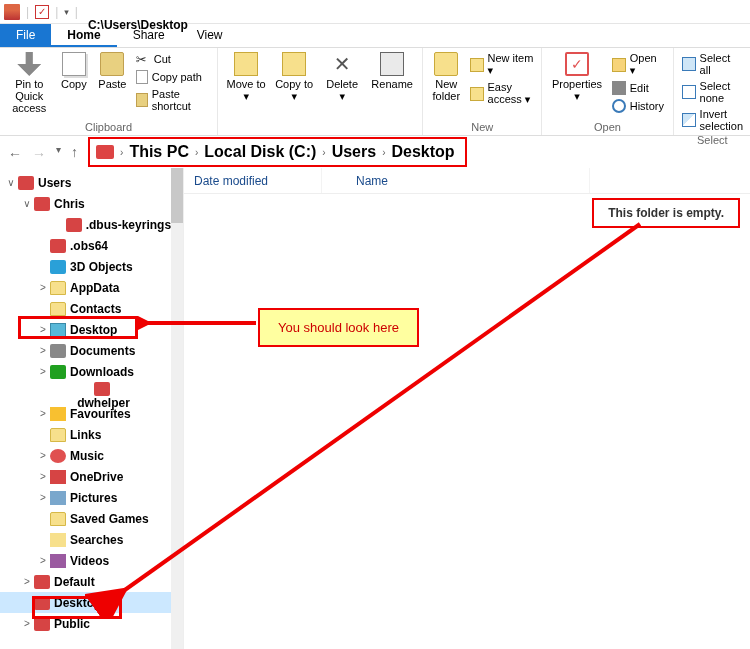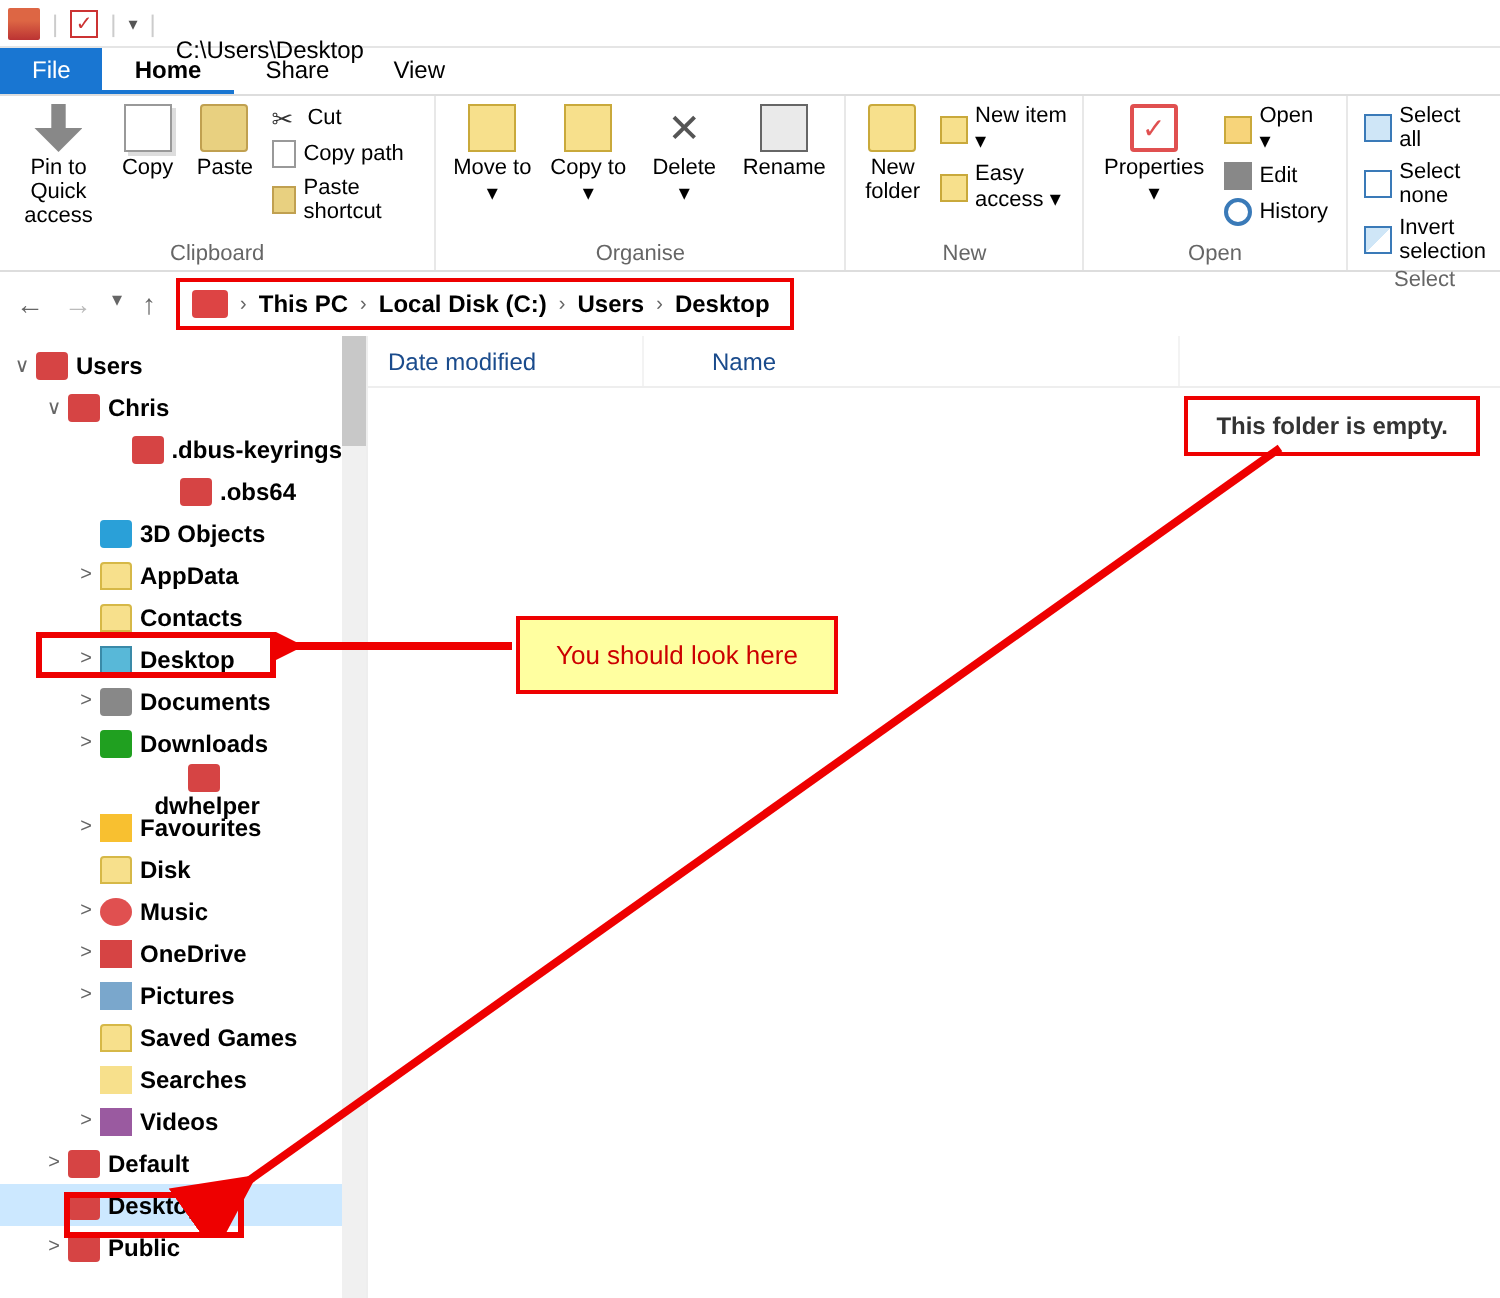--- a/index.html
+++ b/index.html
@@ -5,21 +5,21 @@
 * { margin: 0; padding: 0; box-sizing: border-box; font-family: "Segoe UI", Tahoma, sans-serif; }
 body { background: #fff; width: 750px; height: 649px; position: relative; overflow: hidden; font-size: 12px; }
 
 
 .titlebar { height: 24px; display: flex; align-items: center; background: #fff; border-bottom: 1px solid #e5e5e5; }
 .titlebar .qat { display: flex; align-items: center; gap: 6px; padding: 0 4px; }
 .titlebar .app-icon { width: 16px; height: 16px; background: linear-gradient(#d64 40%, #b33); border-radius: 1px; }
 .titlebar .check-icon { width: 14px; height: 14px; border: 1px solid #c33; display: flex; align-items: center; justify-content: center; color: #c33; font-size: 10px; }
 .titlebar .dropdown-caret { color: #555; font-size: 9px; }
 .titlebar .sep { color: #ccc; }
-.titlebar .path { font-weight: normal; padding-left: 6px; margin-top: 27px; }
+.titlebar .path { font-weight: bold; padding-left: 6px; margin-top: 27px; }
 
 
 .tabs { height: 24px; display: flex; background: #fff; border-bottom: 1px solid #ddd; }
 .tab { padding: 4px 16px; font-size: 12px; cursor: pointer; }
 .tab.file { background: #1976d2; color: #fff; }
 .tab.active { border-bottom: 2px solid #1976d2; font-weight: 700; }
 
 
 .ribbon { height: 88px; display: flex; border-bottom: 1px solid #ddd; background: #fff; }
 .group { border-right: 1px solid #e8e8e8; padding: 4px 8px 2px; display: flex; flex-direction: column; justify-content: space-between; }
@@ -44,21 +44,21 @@
 .props-icn { border: 2px solid #e05050; border-radius: 2px; position: relative; }
 .props-icn::after { content: "✓"; color: #e05050; font-size: 14px; position: absolute; top: 2px; left: 4px; }
 .open-icn { background: #f7d47a; border: 1px solid #c9a93b; }
 
 
 .navrow { height: 32px; display: flex; align-items: center; gap: 10px; padding: 0 8px; }
 .nav-arrows { display: flex; gap: 10px; color: #666; font-size: 14px; }
 .nav-arrows span { cursor: pointer; }
 .addr { display: flex; align-items: center; gap: 6px; border: 2px solid #e00; padding: 4px 10px 4px 6px; }
 .addr-icn { width: 18px; height: 14px; background: #d44; border-radius: 2px; }
-.crumb { font-weight: bold; font-size: 12px; cursor: pointer; }
+.crumb { font-weight: bold; font-size: 16px; cursor: pointer; }
 .crumb-sep { color: #666; font-size: 10px; }
 
 
 .main { display: flex; height: calc(649px - 24px - 24px - 88px - 32px); }
 .tree-wrap { width: 184px; display: flex; border-right: 1px solid #eee; }
 .tree { width: 172px; overflow: hidden; font-size: 12px; padding-top: 4px; }
 .scrolltrack { width: 12px; background: #f0f0f0; position: relative; }
 .scrollthumb { position: absolute; top: 0; left: 0; right: 0; height: 55px; background: #c8c8c8; }
 .tnode { display: flex; align-items: center; height: 21px; cursor: pointer; white-space: nowrap; }
 .tnode .tw { display: inline-flex; width: 14px; justify-content: center; color: #666; font-size: 10px; }
@@ -160,21 +160,20 @@
       </div>
       <div class="big-btn" style="width:40px">
         <div class="icn delete-icn">✕</div>
         <span><span>Delete</span> ▾</span>
       </div>
       <div class="big-btn" style="width:44px">
         <div class="icn rename-icn"></div>
         <span>Rename</span>
       </div>
     </div>
-    <div class="group-label">Organise</div>
   </div>
 
   <div class="group">
     <div class="group-body">
       <div class="big-btn" style="width:42px">
         <div class="icn newfolder-icn"></div>
         <span>New folder</span>
       </div>
       <div class="mini-list">
         <div class="mini-item">
@@ -266,21 +265,21 @@
         <div class="tnode" style="padding-left: 20px;">
           <span class="tw">∨</span>
           <span class="ti redf"></span>
           <span class="tl">Chris</span>
         </div>
         <div class="tnode" style="padding-left: 56px;">
           <span class="tw"></span>
           <span class="ti redf"></span>
           <span class="tl">.dbus-keyrings</span>
         </div>
-        <div class="tnode" style="padding-left: 36px; margin-left: 40px;">
+        <div class="tnode" style="padding-left: 36px;">
           <span class="tw"></span>
           <span class="ti redf"></span>
           <span class="tl">.obs64</span>
         </div>
         <div class="tnode" style="padding-left: 36px;">
           <span class="tw"></span>
           <span class="ti bluef"></span>
           <span class="tl">3D Objects</span>
         </div>
         <div class="tnode" style="padding-left: 36px;">
@@ -314,21 +313,21 @@
           <span class="tl">dwhelper</span>
         </div>
         <div class="tnode" style="padding-left: 36px;">
           <span class="tw">&gt;</span>
           <span class="ti star"></span>
           <span class="tl">Favourites</span>
         </div>
         <div class="tnode" style="padding-left: 36px;">
           <span class="tw"></span>
           <span class="ti folder"></span>
-          <span class="tl">Disk</span>
+          <span class="tl">Links</span>
         </div>
         <div class="tnode" style="padding-left: 36px;">
           <span class="tw">&gt;</span>
           <span class="ti music"></span>
           <span class="tl">Music</span>
         </div>
         <div class="tnode" style="padding-left: 36px;">
           <span class="tw">&gt;</span>
           <span class="ti onedrive"></span>
           <span class="tl">OneDrive</span>

